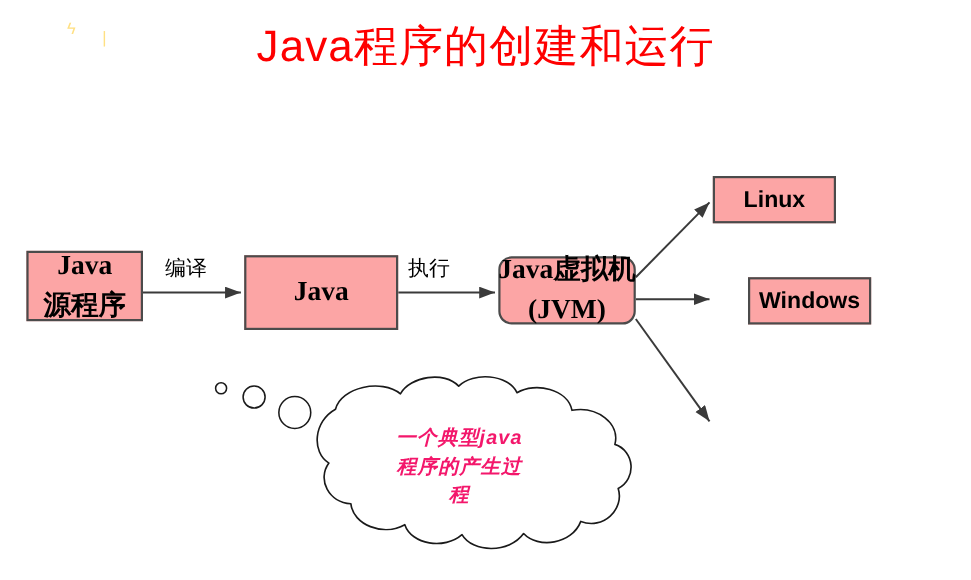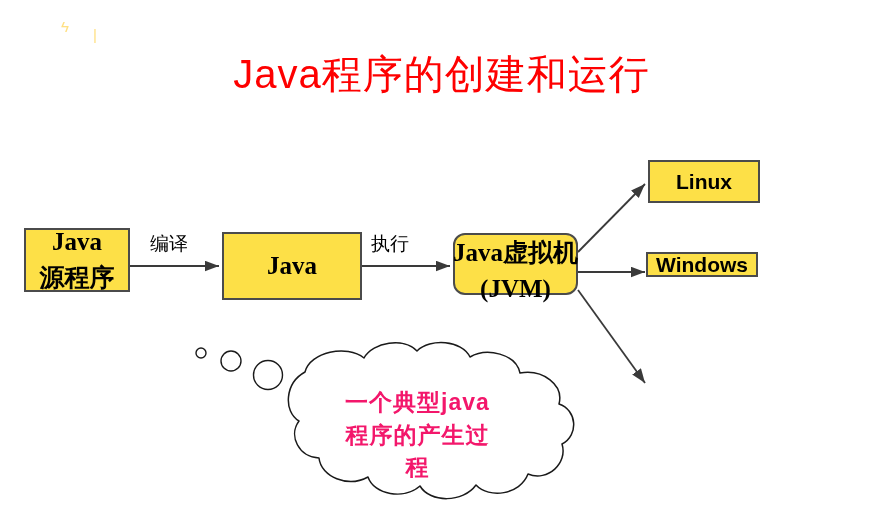--- a/index.html
+++ b/index.html
@@ -17,37 +17,36 @@
     position:absolute;
     left:0;right:0;top:20px;
     text-align:center;
     color:#fe0000;
     font-family:"Liberation Sans", sans-serif;
     font-size:40px;
     font-weight:400;
     letter-spacing:1px;
     white-space:nowrap;
     line-height:1.1;
-    margin-top:32px;
   }
 
   
   .watermark{
     position:absolute;
     color:#ffe083;
     font-family:"Liberation Sans", sans-serif;
     font-size:15px;
     line-height:1;
     user-select:none;
   }
 
   
   .node{
     position:absolute;
-    background:#fde047;
+    background:#fca5a5;
     border:2px solid #4b4b4b;
     box-sizing:border-box;
     display:flex;
     flex-direction:column;
     align-items:center;
     justify-content:center;
     color:#000;
     text-align:center;
   }
   .node.serif{
@@ -58,23 +57,23 @@
   }
   .node.sans{
     font-family:"Liberation Sans", sans-serif;
     font-weight:bold;
     font-size:21px;
   }
   .node .l1,.node .l2{display:block;white-space:nowrap;}
 
   #node-source  {left:24px;  top:228px; width:106px; height:64px;}
   #node-bytecode{left:222px; top:232px; width:140px; height:68px;}
-  #node-jvm     {left:453px; top:233px; width:125px; height:62px; border-radius:12px;justify-content:space-between;}
+  #node-jvm     {left:453px; top:233px; width:125px; height:62px; border-radius:12px;}
   #node-linux   {left:648px; top:160px; width:112px; height:43px;}
-  #node-windows {left:646px; top:252px; width:112px; height:25px;}
+  #node-windows {left:680px; top:252px; width:112px; height:43px;}
   #node-mac     {left:648px; top:363px; width:112px; height:42px;}
 
   
   .edge-label{
     position:absolute;
     font-family:Liberation Serif, serif;
     font-size:19px;
     color:#000;
     white-space:nowrap;
   }
@@ -91,21 +90,22 @@
 
   
   .cloud-text{
     position:absolute;
     left:300px;top:386px;
     width:235px;
     text-align:center;
     color:#f3176b;
     font-family:"Liberation Sans", sans-serif;
     font-weight:bold;
-    font-size:23px;
+    font-style:italic;
+    font-size:18px;
     line-height:1.42;
     letter-spacing:1px;
   }
   .cloud-text span{display:block;}
 </style>
 </head>
 <body>
 
 <div id="stage">
 

